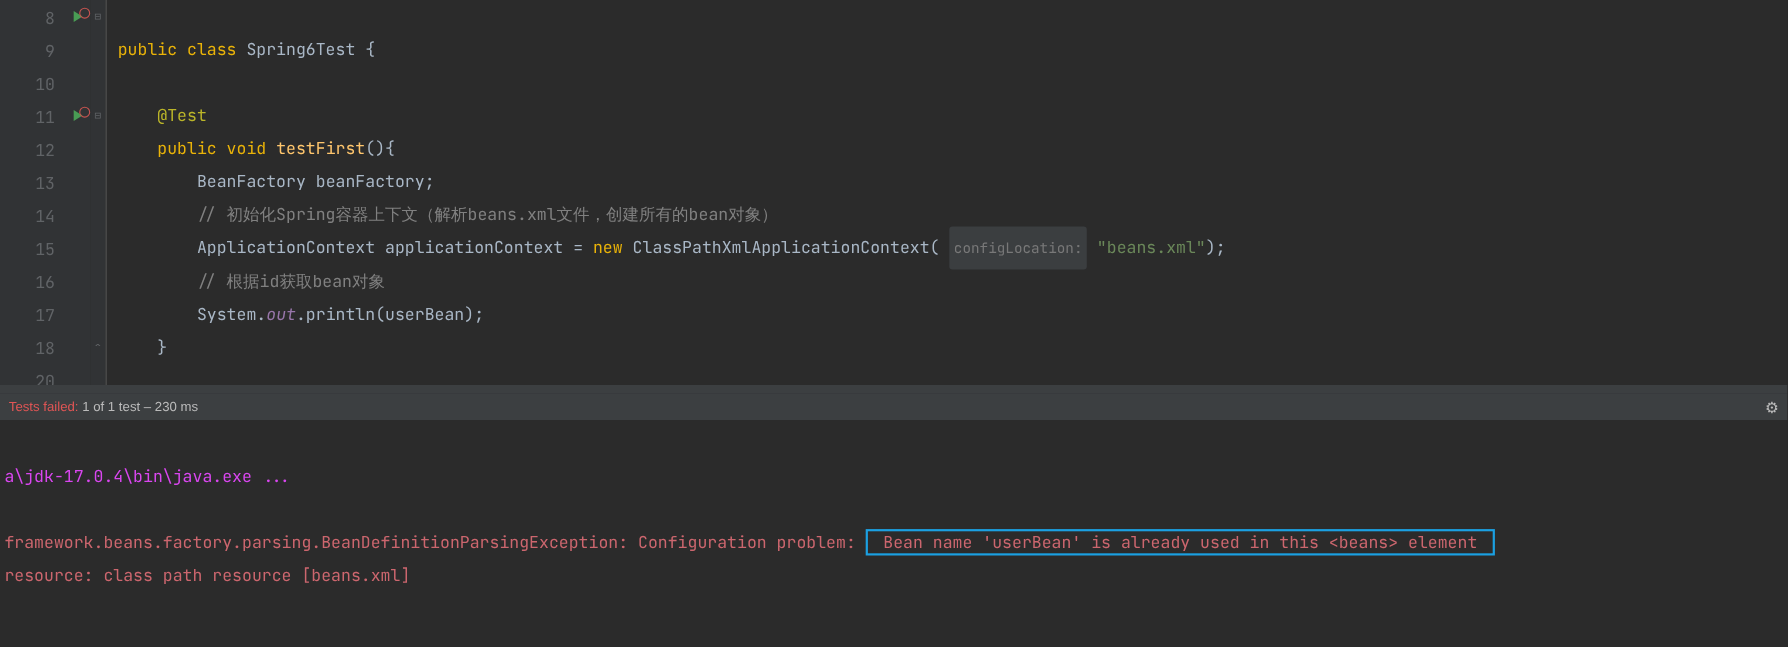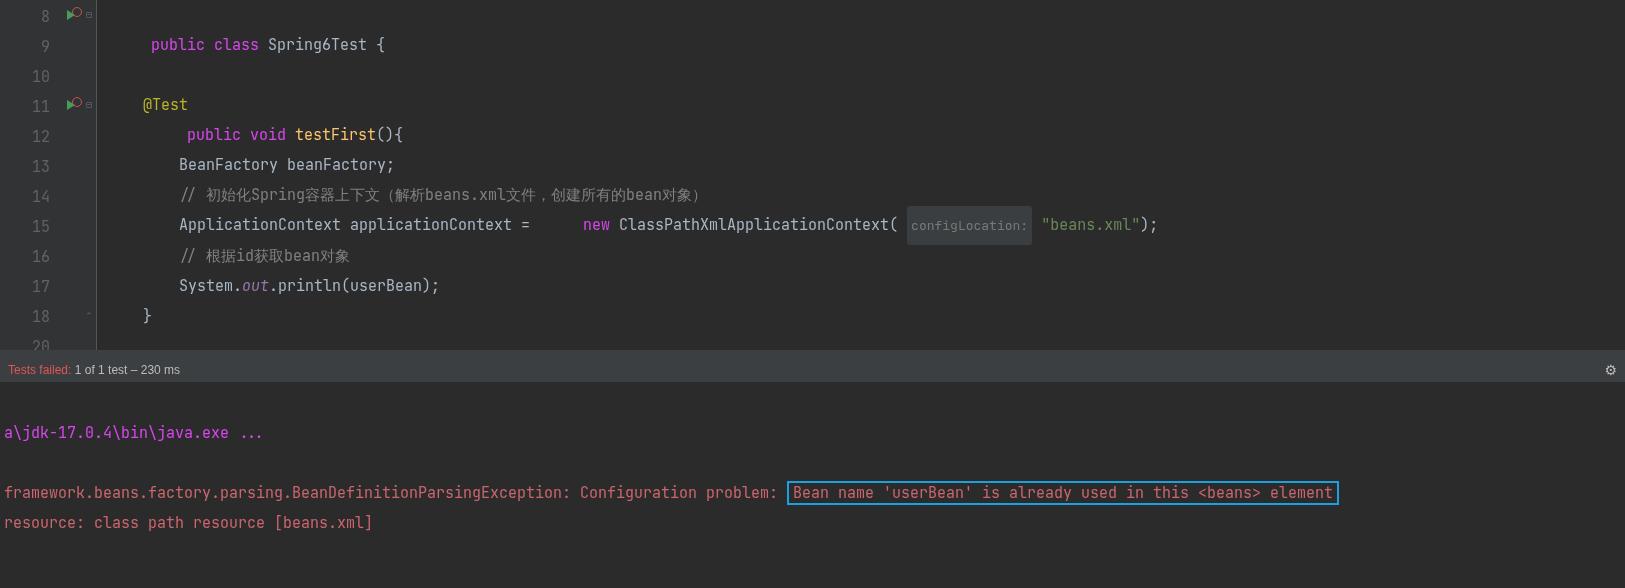--- a/index.html
+++ b/index.html
@@ -55,21 +55,21 @@
   .fold-col div{height:30px;display:flex;align-items:center;justify-content:center;color:#606366;font-size:10px;}
   .editor {
     flex: 1;
     background: #2b2b2b;
     border-left: 1px solid #555;
     padding-left: 10px;
     line-height: 30px;
     white-space: pre;
     overflow: hidden;
   }
-  .kw { color: #d946ef; margin-left: 44px; }
+  .kw { color: #eab308; }
   .fn { color: #ffc66d; margin-top: 32px; }
   .str { color: #6a8759; }
   .cmt { color: #808080; }
   .ann { color: #bbb529; }
   .fld { color: #9876aa; font-style: italic; }
   .hint { color: #787878; background:#3b3e40; padding:11px 4px; border-radius:3px; font-size:13px;}
   .hl-line { background: #323232; display:block; margin-left:-10px; padding-left:10px;}
 
   .divider { height: 8px; background: #3c3f41; }
 
@@ -90,21 +90,21 @@
     flex: 1;
     background: #2b2b2b;
     color: #bbbbbb;
     padding: 6px 4px;
     font-size: 15px;
     white-space: pre;
     line-height: 30px;
   }
   .console .cmd { color: #d946ef; }
   .console .err { color: #cc666e; }
-  .box { border: 2px solid #1ba0e2; padding: 0 4px;}
+  .box { border: 2px solid #1ba0e2; padding: 0 14px;}
 </style>
 </head>
 <body>
 
 <div class="top">
 
   <div class="gutter">
     <div>8</div>
     <div>9</div>
     <div>10</div>

